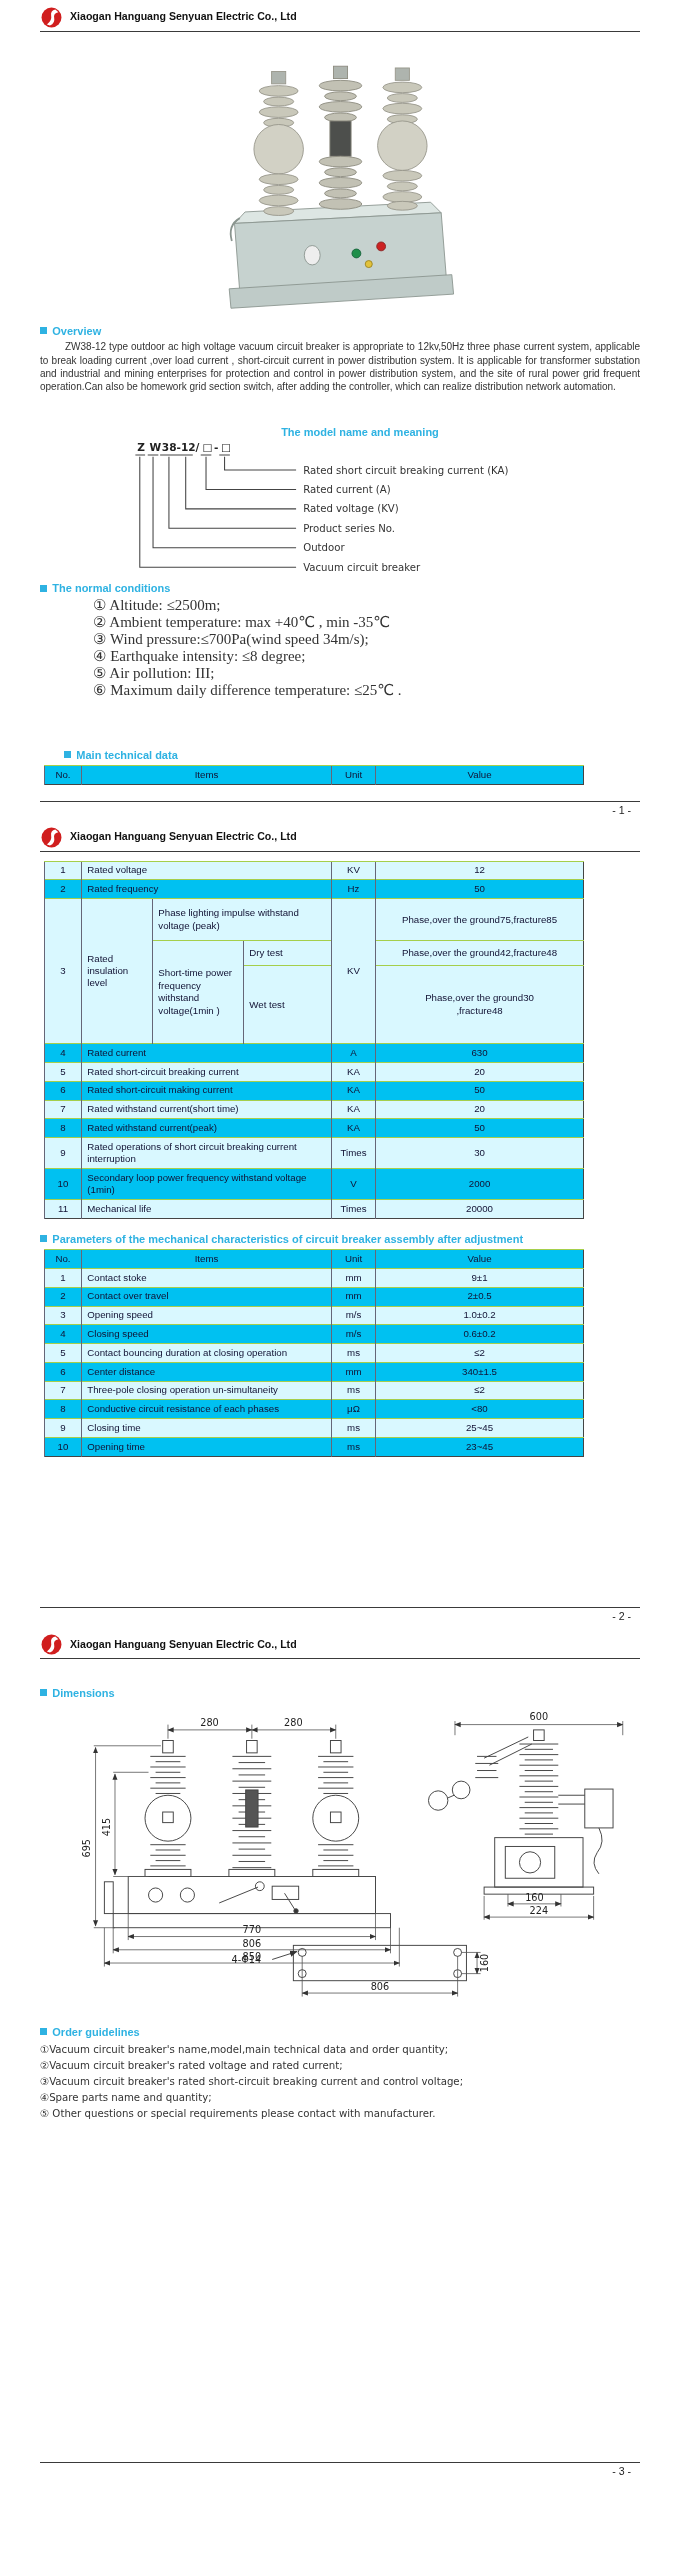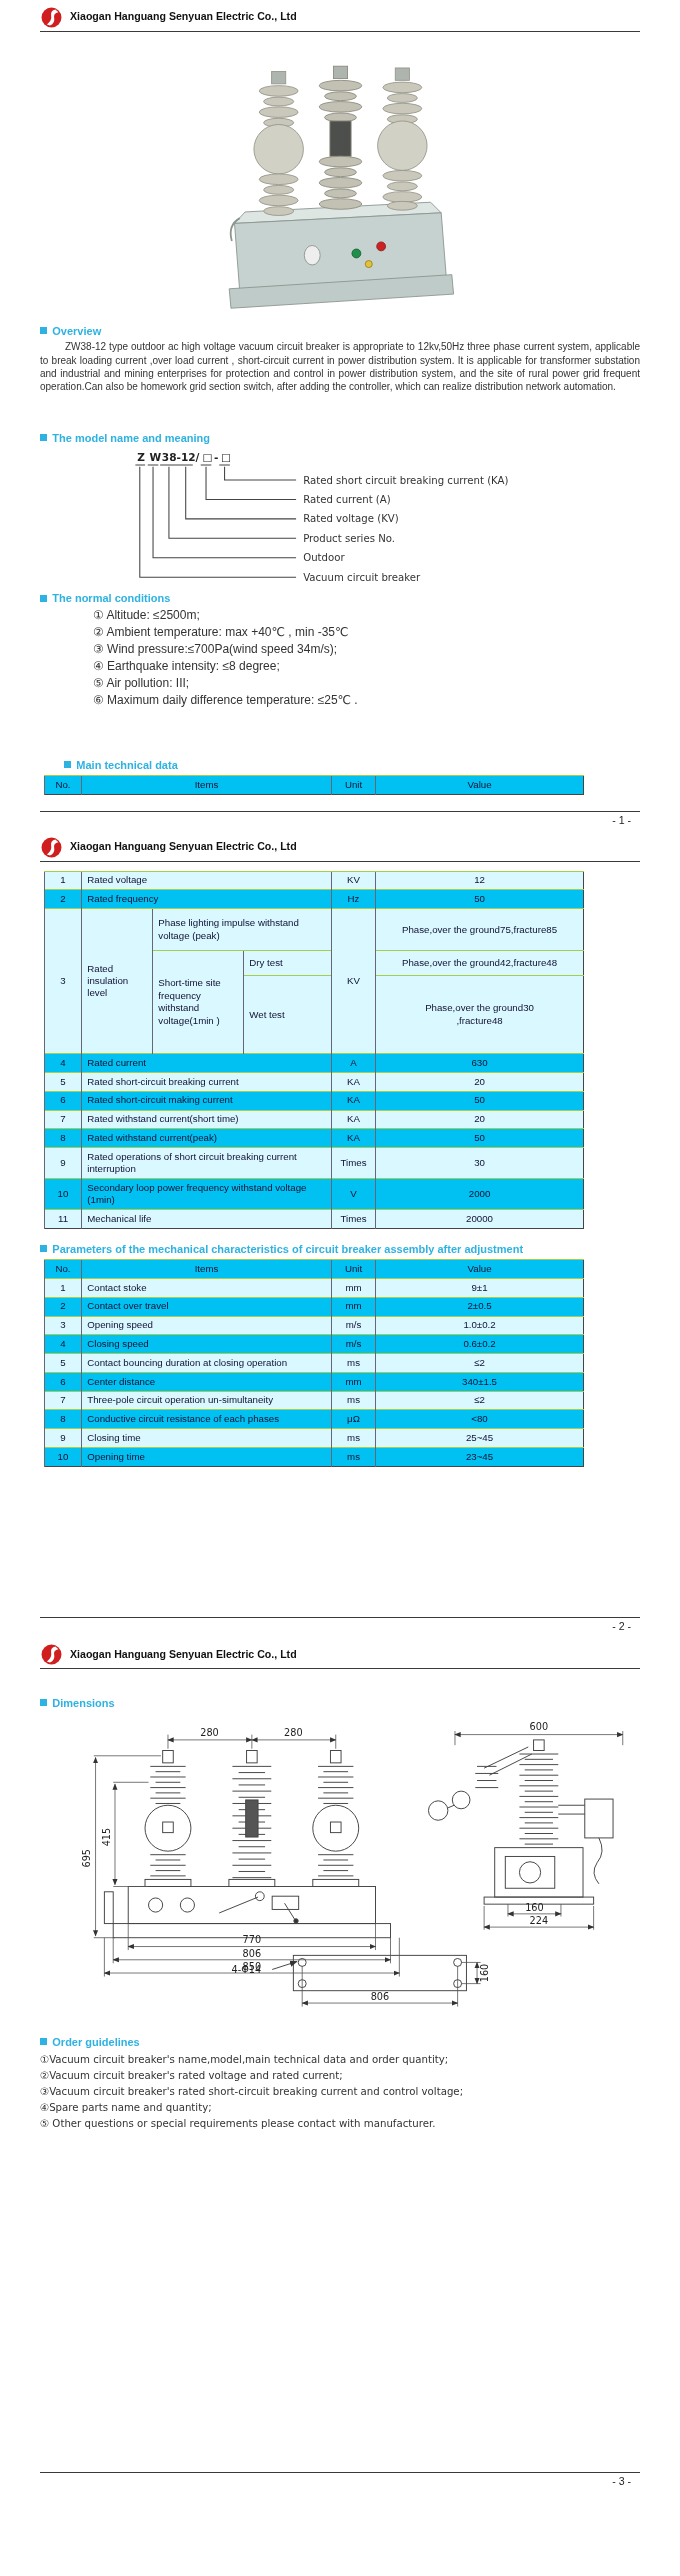--- a/index.html
+++ b/index.html
@@ -8,21 +8,21 @@
   
   .phead{display:flex;align-items:center;gap:7px;margin:5.3px 40px 0 40px;
          border-bottom:1.8px solid #3a3a3a;padding-bottom:1.8px;height:26.5px;box-sizing:border-box;}
   .company{font-size:10.6px;font-weight:bold;color:#111;padding-bottom:1.8px;}
   
   .sec{display:flex;align-items:center;gap:5.3px;margin-left:40px;height:14px;}
   .sq{width:7px;height:7px;background:#2eb2e2;display:inline-block;}
   .sec span.t{color:#2eb2e2;font-size:11px;font-weight:bold;}
   .para{margin:2.7px 40px 0 40px;font-size:10px;line-height:13.3px;text-align:justify;
         text-indent:25px;color:#333;}
-  .condlist{margin:1.8px 0 0 93px;font-size:12px;color:#333;font-family:Liberation Sans, sans-serif;}
+  .condlist{margin:1.8px 0 0 93px;font-size:15px;color:#333;font-family:Liberation Serif, serif;}
   .condlist div{line-height:17px;}
   .orderlist{margin:3.5px 0 0 40px;font-size:10.2px;color:#333;font-family:"DejaVu Sans",sans-serif;}
   .orderlist div{line-height:16px;}
   
   table.dtable{border-collapse:collapse;margin-left:44px;table-layout:fixed;width:539px;
                font-size:9.7px;color:#113;}
   table.dtable td,table.dtable th{border-left:0.9px solid #667;border-top:0.9px solid #a5cf4b;
                padding:2.7px 5.3px;line-height:12.4px;font-weight:normal;overflow:hidden;}
   table.dtable{border:1.8px solid #444;}
   .c-bright{background:#00c1f1;}
@@ -102,21 +102,21 @@
       <path d="M36 206 q-14 8 -9 26" stroke="#8a958f" fill="none" stroke-width="2"></path>
     </svg>
   </div>
 
   <div class="sec">
     <span class="sq"></span>
     <span class="t">Overview</span>
   </div>
   <div class="para">ZW38-12 type outdoor ac high voltage vacuum circuit breaker is appropriate to 12kv,50Hz three phase current system, applicable to break loading current ,over load current , short-circuit current in power distribution system. It is applicable for transformer substation and industrial and mining enterprises for protection and control in power distribution system, and the site of rural power grid frequent operation.Can also be homework grid section switch, after adding the controller, which can realize distribution network automation.</div>
 
-  <div class="sec" style="margin-top:37px;">
+  <div class="sec" style="margin-top:27px;flex-direction:column;">
     <span class="sq"></span>
     <span class="t">The model name and meaning</span>
   </div>
   <div style="margin-left:40px;margin-top:3.5px;">
     <svg width="574" height="140" viewBox="0 0 650 158">
       <g font-size="12" font-weight="bold" fill="#222">
         <text x="110" y="15">Z</text>
         <text x="124" y="15">W</text>
         <text x="138" y="15">38-12</text>
         <text x="176" y="15">/</text>
@@ -215,21 +215,21 @@
       <td class="ctr">50</td>
     </tr>
     <tr class="c-light" style="height:42px;">
       <td class="ctr" rowspan="3">3</td>
       <td class="lft" rowspan="3">Rated insulation level</td>
       <td colspan="2" class="lft">Phase lighting impulse withstand voltage (peak)</td>
       <td class="ctr" rowspan="3">KV</td>
       <td class="ctr">Phase,over the ground75,fracture85</td>
     </tr>
     <tr class="c-light" style="height:25px;">
-      <td class="lft" rowspan="2">Short-time site frequency withstand voltage(1min )</td>
+      <td class="lft" rowspan="2">Short-time power frequency withstand voltage(1min )</td>
       <td class="lft">Dry test</td>
       <td class="ctr">Phase,over the ground42,fracture48</td>
     </tr>
     <tr class="c-light" style="height:78px;">
       <td class="lft">Wet test</td>
       <td class="ctr" style="padding:0 35px;">Phase,over the ground30 ,fracture48</td>
     </tr>
     <tr class="c-bright">
       <td class="ctr">4</td>
       <td colspan="3" class="lft">Rated current</td>
@@ -332,21 +332,21 @@
       <td class="ctr">≤2</td>
     </tr>
     <tr class="c-bright">
       <td class="ctr">6</td>
       <td colspan="3" class="lft">Center distance</td>
       <td class="ctr">mm</td>
       <td class="ctr">340±1.5</td>
     </tr>
     <tr class="c-light">
       <td class="ctr">7</td>
-      <td colspan="3" class="lft">Three-pole circuit operation un-simultaneity</td>
+      <td colspan="3" class="lft">Three-pole closing operation un-simultaneity</td>
       <td class="ctr">ms</td>
       <td class="ctr">≤2</td>
     </tr>
     <tr class="c-bright">
       <td class="ctr">8</td>
       <td colspan="3" class="lft">Conductive circuit resistance of each phases</td>
       <td class="ctr">μΩ</td>
       <td class="ctr">&lt;80</td>
     </tr>
     <tr class="c-light">

